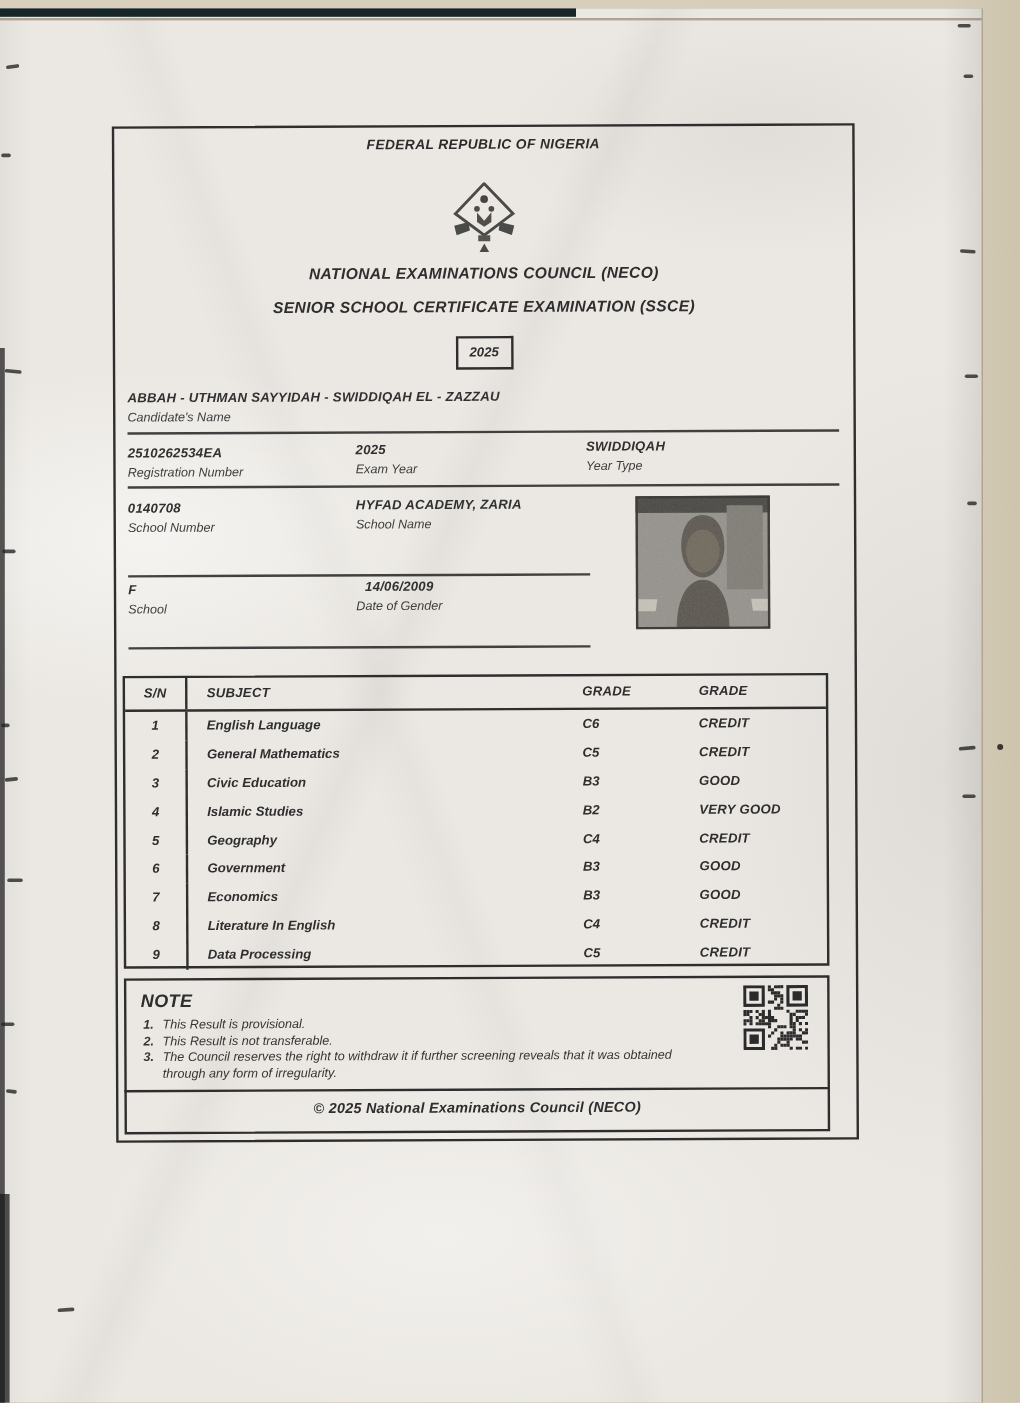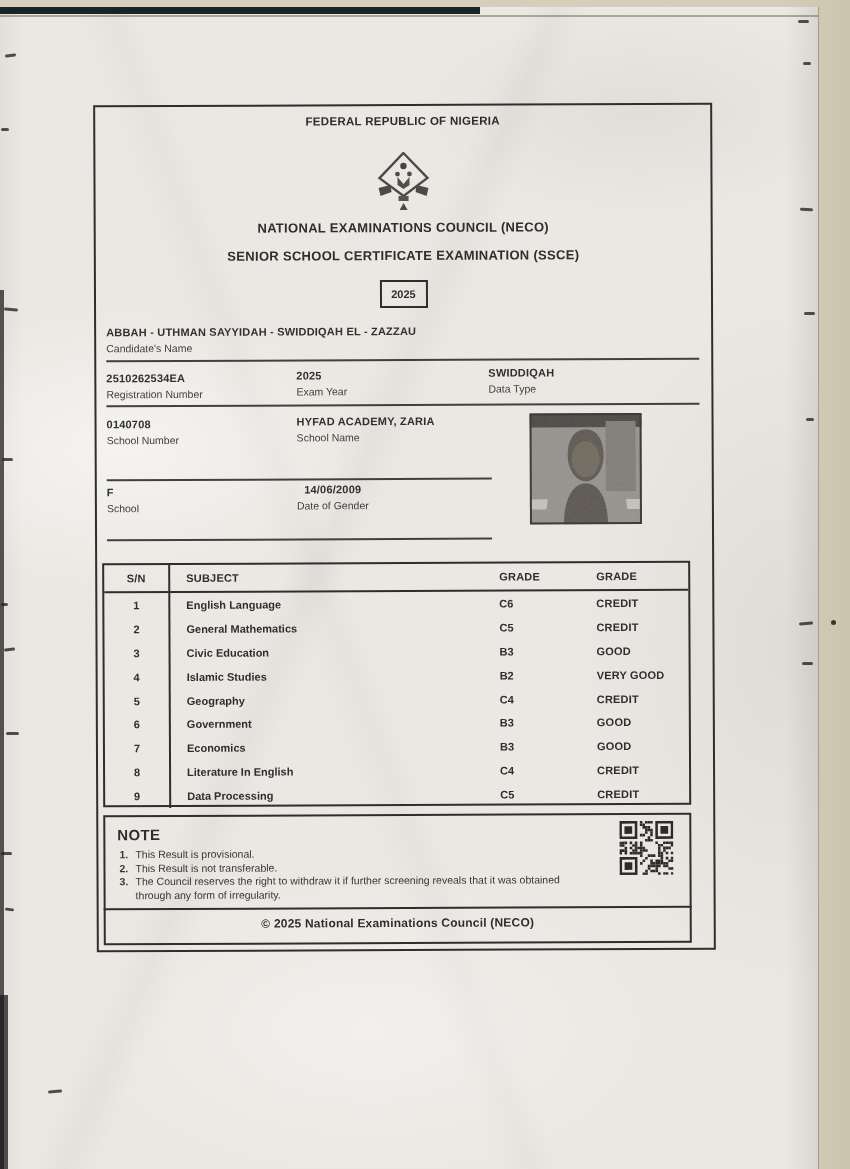--- a/index.html
+++ b/index.html
@@ -16,20 +16,21 @@
     background:
       radial-gradient(ellipse 340px 160px at 78% 9%, rgba(0,0,0,.045), transparent 65%),
       radial-gradient(ellipse 420px 240px at 15% 38%, rgba(255,255,255,.5), transparent 60%),
       radial-gradient(ellipse 300px 500px at 96% 55%, rgba(0,0,0,.05), transparent 70%),
       radial-gradient(ellipse 500px 260px at 45% 88%, rgba(255,255,255,.35), transparent 60%),
       linear-gradient(113deg, transparent 40%, rgba(0,0,0,.030) 42.5%, transparent 45%),
       linear-gradient(250deg, transparent 55%, rgba(0,0,0,.025) 57%, transparent 60%),
       linear-gradient(to right, rgba(0,0,0,.04) 0%, transparent 3%, transparent 96%, rgba(0,0,0,.08) 100%),
       #ebe8e3;
     box-shadow:1px 0 0 #a79d85;
+    font-style:italic;
   }
   .topband{position:absolute;left:0;top:0;width:480px;height:7px;background:#152528;}
   .topline{position:absolute;left:0;top:8px;width:100%;height:2px;background:#7d6c50;opacity:.55;}
   
   .tm{position:absolute;background:#262624;height:3px;width:11px;border-radius:2px;opacity:.8;}
   .sliver{position:absolute;background:#222;opacity:.75;}
   
   .cert{
     position:absolute;left:95px;top:97px;width:615px;height:843px;
     border:2px solid #2e2e2e;transform:rotate(-.25deg);
@@ -60,21 +61,21 @@
   .f-schname{left:200px;top:309px;}
   .hr-s{left:10px;width:385px;top:372px;}
   .f-gender{left:10px;top:379px;}
   .f-dob{left:200px;top:377px;text-align:center;}
   .hr3{left:10px;width:385px;top:432px;}
   .photo{left:433px;top:308px;width:112px;height:111px;}
   
   .rtable{left:5px;top:456px;width:588px;height:244px;border:2px solid #2e2e2e;box-sizing:border-box;}
   .thead{display:flex;height:28px;border-bottom:2px solid #2e2e2e;box-sizing:border-box;align-items:center;font-weight:700;font-size:11px;letter-spacing:.2px;}
   .trow{display:flex;height:23.9px;align-items:center;font-size:11px;}
-  .c-sn{width:66px;box-sizing:border-box;border-right:2px solid #2e2e2e;text-align:right;align-self:stretch;display:flex;align-items:center;justify-content:center;font-weight:600;}
+  .c-sn{width:52px;box-sizing:border-box;border-right:2px solid #2e2e2e;text-align:right;align-self:stretch;display:flex;align-items:center;justify-content:center;font-weight:600;}
   .c-sub{width:329px;box-sizing:border-box;padding-left:16px;font-weight:600;}
   .c-gr{width:97px;font-weight:700;}
   .c-rm{flex:1;font-weight:600;letter-spacing:.2px;}
   
   .notebox{left:5px;top:708px;width:588px;height:130px;border:2px solid #2e2e2e;box-sizing:border-box;}
   .note-title{position:absolute;left:12px;top:9px;font-size:15px;font-weight:700;letter-spacing:.3px;}
   .note-items{position:absolute;left:14px;top:31px;width:470px;}
   .nitem{display:flex;font-size:10.5px;line-height:13.5px;color:#353535;}
   .nnum{width:16px;font-weight:700;flex:none;}
   .ntext{font-weight:500;}
@@ -122,21 +123,21 @@
     <div class="abs f-reg">
       <div class="val">2510262534EA</div>
       <div class="lbl">Registration Number</div>
     </div>
     <div class="abs f-year">
       <div class="val">2025</div>
       <div class="lbl">Exam Year</div>
     </div>
     <div class="abs f-type">
       <div class="val">SWIDDIQAH</div>
-      <div class="lbl">Data Type</div>
+      <div class="lbl">Year Type</div>
     </div>
     <div class="hr hr2"></div>
 
     <div class="abs f-schno">
       <div class="val">0140708</div>
       <div class="lbl">School Number</div>
     </div>
     <div class="abs f-schname">
       <div class="val">HYFAD ACADEMY, ZARIA</div>
       <div class="lbl">School Name</div>

